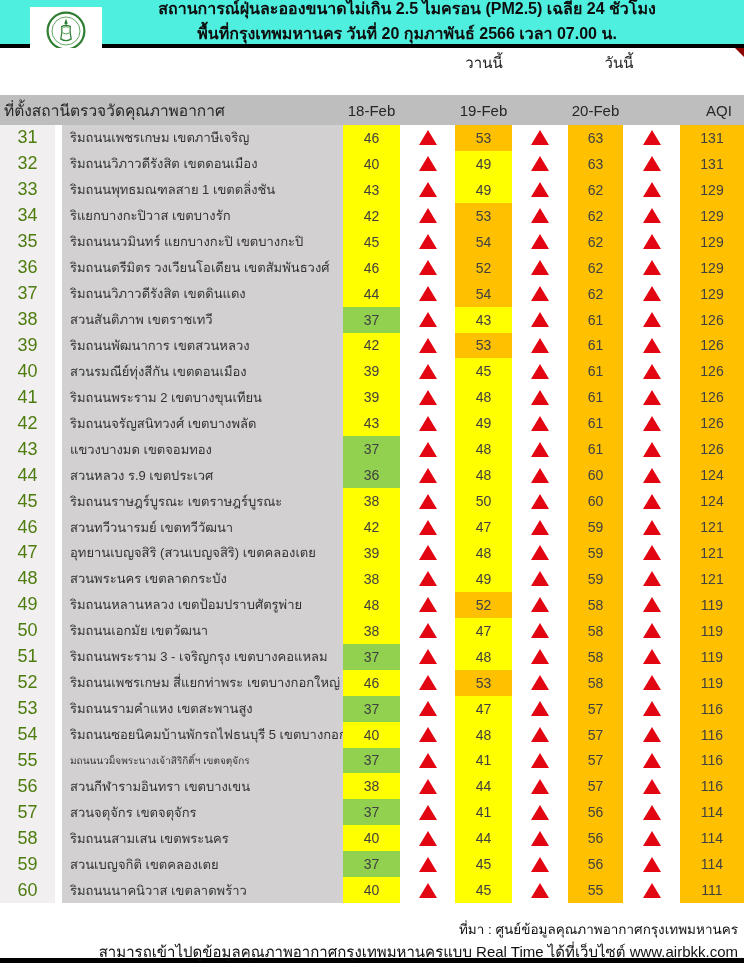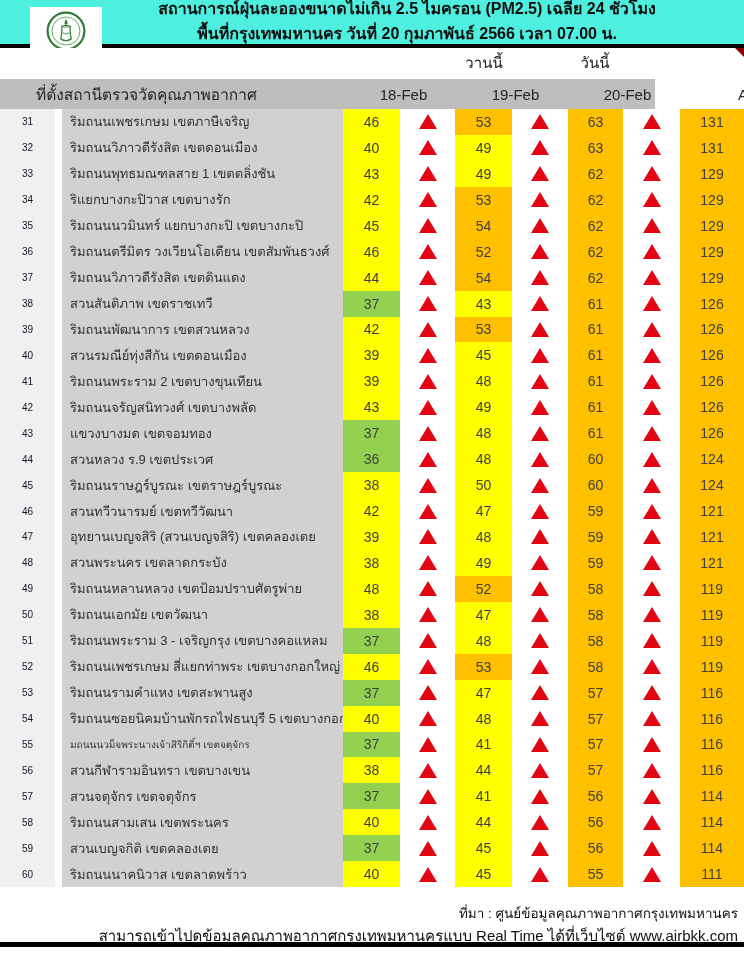--- a/index.html
+++ b/index.html
@@ -14,51 +14,51 @@
 
   
   .banner{height:44px;background:var(--cyan);position:relative;display:flex;flex-direction:column;justify-content:center;}
   .logo-box{position:absolute;left:30px;top:7px;width:72px;height:47px;background:#fff;display:flex;align-items:center;justify-content:center;}
   .seal{width:42px;height:42px;}
   .banner-titles{width:100%;text-align:center;padding-left:70px;}
   .banner-title{font-size:16px;font-weight:bold;color:#0d0d0d;line-height:1.55;}
   .black-rule{height:4px;background:#000;}
 
   
-  .grid{display:flex;width:655px;padding-left:32px;}
+  .grid{display:flex;width:744px;}
   .c-num{width:55px;flex:none;}
   .c-gap{width:7px;flex:none;}
   .c-name{width:281px;flex:none;}
   .c-v18{width:57px;flex:none;}
   .c-a1{width:55px;flex:none;}
   .c-v19{width:57px;flex:none;}
   .c-a2{width:56px;flex:none;}
   .c-v20{width:55px;flex:none;}
   .c-a3{width:57px;flex:none;}
   .c-aqi{width:64px;flex:none;}
 
   
-  .subheader{height:31px;background:#fff;position:relative;font-family:Liberation Serif, serif;}
+  .subheader{height:47px;background:#fff;position:relative;font-family:Liberation Serif, serif;}
   .subheader .lbl{position:absolute;top:3px;font-size:15px;color:#222;text-align:center;width:114px;}
   .lbl-yesterday{left:427px;}
-  .lbl-today{left:538px;}
+  .lbl-today{left:562px;}
   .corner-marker{position:absolute;right:0;top:0;width:0;height:0;
     border-top:9px solid #8B0000;border-left:9px solid transparent;}
 
   
   .colheader{height:30px;background:var(--band);align-items:center;font-size:15px;color:#262626;}
   .colheader .loc{width:343px;flex:none;padding-left:4px;font-size:15.5px;}
   .colheader .dh{text-align:center;}
   .colheader .aqih{text-align:center;padding-left:14px;}
 
   
   .tbody{height:778px;display:flex;flex-direction:column;}
   .row{flex:1;display:flex;width:744px;}
   .cell{display:flex;align-items:center;justify-content:center;font-size:14px;color:var(--valink);}
-  .cell.num{background:var(--numcol);font-size:10px;color:#0f172a;}
+  .cell.num{background:var(--numcol);font-size:18px;color:#4d7c0f;}
   .cell.gap{background:#fff;}
   .cell.name{background:var(--graycol);justify-content:flex-start;padding-left:8px;font-size:13px;color:#333;
     white-space:nowrap;overflow:hidden;}
   .cell.name.small{font-size:10px;}
   .cell.arrowcell{background:#fff;}
   .yellow{background:var(--yellow);}
   .green{background:var(--green);}
   .orange{background:var(--orange);}
   .tri{width:0;height:0;border-left:9px solid transparent;border-right:9px solid transparent;
     border-bottom:15px solid var(--arrow);}

